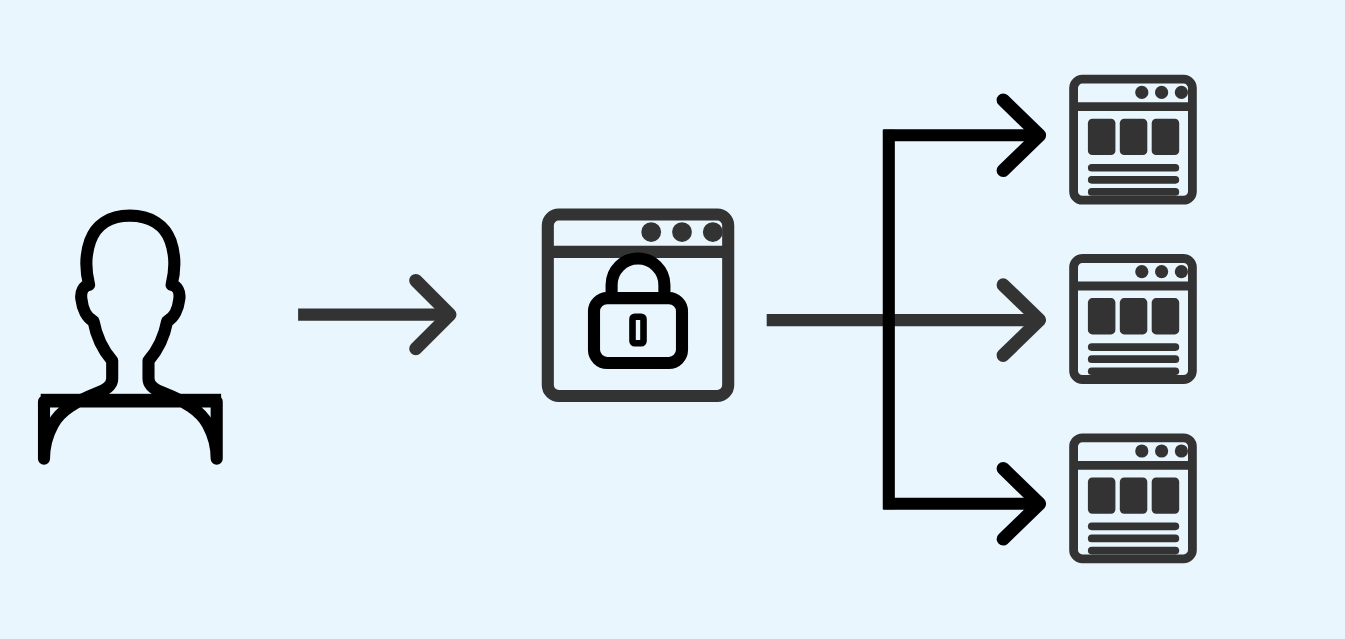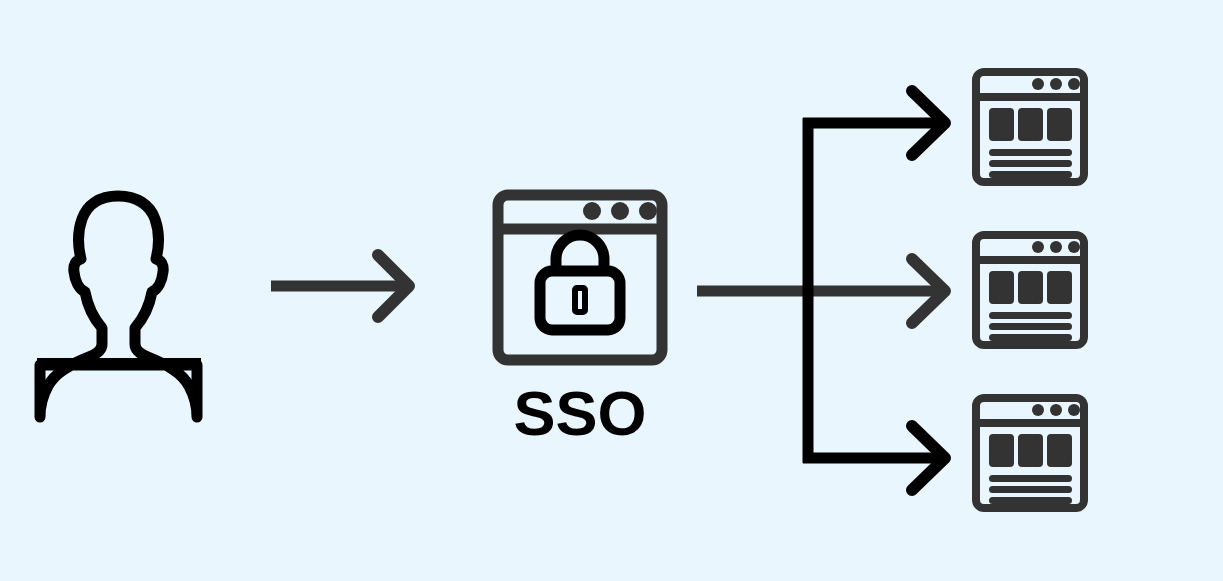--- a/index.html
+++ b/index.html
@@ -178,15 +178,14 @@
       <rect x="989" y="434" width="25" height="33" rx="4" ry="4" fill="#333333"></rect>
       <rect x="1018" y="434" width="25" height="33" rx="4" ry="4" fill="#333333"></rect>
       <rect x="1047" y="434" width="25" height="33" rx="4" ry="4" fill="#333333"></rect>
       <rect x="989" y="475" width="83" height="7" rx="3.5" ry="3.5" fill="#333333"></rect>
       <rect x="989" y="486" width="83" height="7" rx="3.5" ry="3.5" fill="#333333"></rect>
       <rect x="989" y="497" width="83" height="7" rx="3.5" ry="3.5" fill="#333333"></rect>
     </g>
 
   </svg>
 
-  <div class="sso-caption">SSO</div>
 
 </div>
 
 </body></html>

